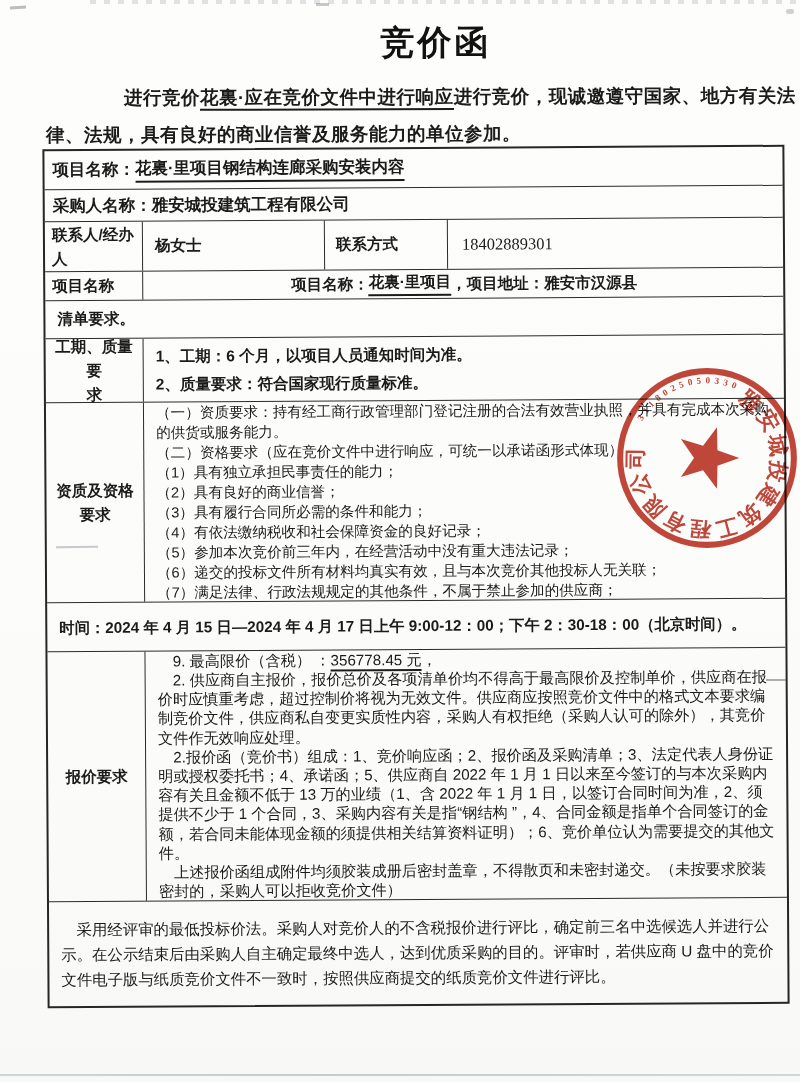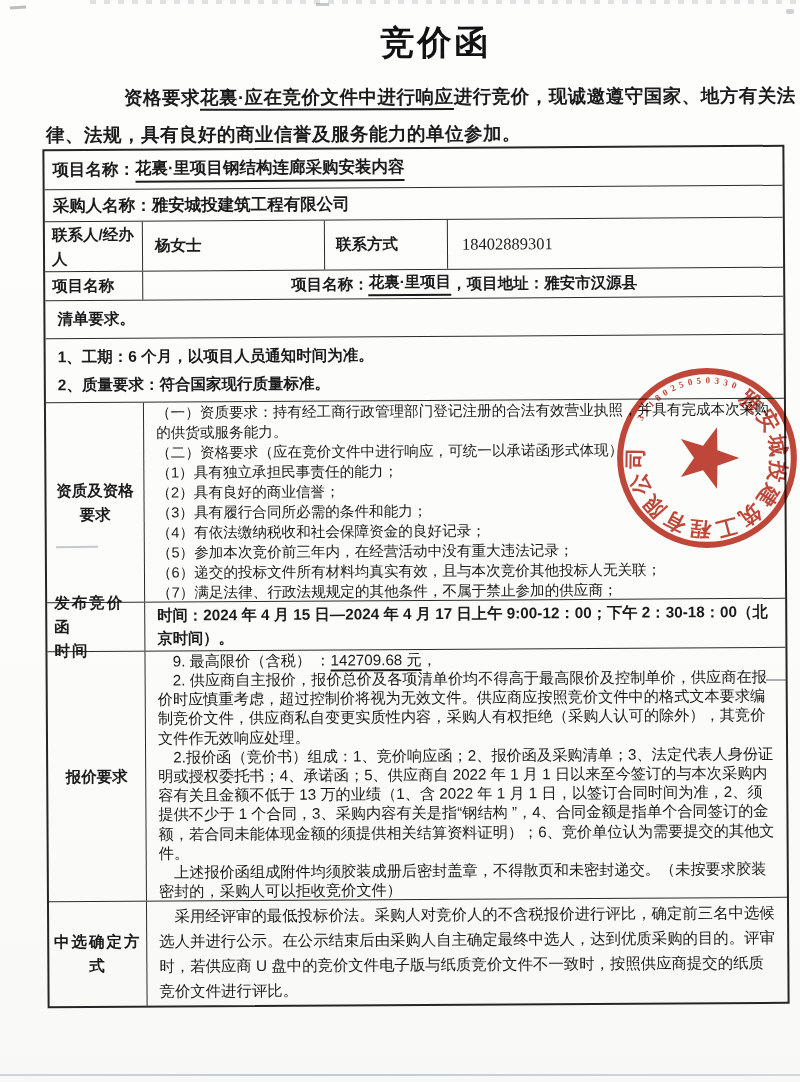--- a/index.html
+++ b/index.html
@@ -88,21 +88,21 @@
   .dash-right{left:766px;top:679px;width:20px;height:2px;background:#5d6166;opacity:.5;}
   .bottom-line{left:0;top:1074px;width:800px;height:2px;background:linear-gradient(90deg,#c6cfd6,#b9c3cc 40%,#c9d2d8);opacity:.85;}
 </style>
 </head>
 <body>
 
 <div class="sheet">
 
   <h1 class="doc-title">竞价函</h1>
 
-  <p class="intro"><span>资格要求</span><span class="u">花裏·应在竞价文件中进行响应</span><span>进行竞价，现诚邀遵守国家、地方有关法律、法规，具有良好的商业信誉及服务能力的单位参加。</span></p>
+  <p class="intro"><span>进行竞价</span><span class="u">花裏·应在竞价文件中进行响应</span><span>进行竞价，现诚邀遵守国家、地方有关法律、法规，具有良好的商业信誉及服务能力的单位参加。</span></p>
 
   <div class="doc-table">
 
     <div class="row r-name">
       <div class="cell full">
         <span>项目名称：</span>
           <span class="u">花裏·里项目钢结构连廊采购安装内容</span>
       </div>
     </div>
 
@@ -125,20 +125,22 @@
           <span class="u">花裏·里项目</span>
           <span>，项目地址：雅安市汉源县</span>
       </div>
     </div>
 
     <div class="row r-scope">
       <div class="cell content">清单要求。</div>
     </div>
 
     <div class="row r-sched">
+      <div class="cell label center">工期、质量要
+求</div>
       <div class="cell content">
         <div>1、工期：6 个月，以项目人员通知时间为准。</div>
         <div>2、质量要求：符合国家现行质量标准。</div>
       </div>
     </div>
 
     <div class="row r-qual">
       <div class="cell label center">资质及资格
 要求</div>
       <div class="cell content">
@@ -148,38 +150,34 @@
         <div>（2）具有良好的商业信誉；</div>
         <div>（3）具有履行合同所必需的条件和能力；</div>
         <div>（4）有依法缴纳税收和社会保障资金的良好记录；</div>
         <div>（5）参加本次竞价前三年内，在经营活动中没有重大违法记录；</div>
         <div>（6）递交的投标文件所有材料均真实有效，且与本次竞价其他投标人无关联；</div>
         <div>（7）满足法律、行政法规规定的其他条件，不属于禁止参加的供应商；</div>
       </div>
     </div>
 
     <div class="row r-time">
-      <div class="cell label ls">发布竞价函
-时间</div>
       <div class="cell content">时间：2024 年 4 月 15 日—2024 年 4 月 17 日上午 9:00-12：00；下午 2：30-18：00（北京时间）。</div>
     </div>
 
     <div class="row r-offer">
       <div class="cell label center">报价要求</div>
       <div class="cell content">
-        <p><span>9. 最高限价（含税） ：</span><span class="u">142709.68 元</span><span>，</span></p>
+        <p><span>9. 最高限价（含税） ：</span><span class="u">356778.45 元</span><span>，</span></p>
         <p>2. 供应商自主报价，报价总价及各项清单价均不得高于最高限价及控制单价，供应商在报价时应慎重考虑，超过控制价将视为无效文件。供应商应按照竞价文件中的格式文本要求编制竞价文件，供应商私自变更实质性内容，采购人有权拒绝（采购人认可的除外），其竞价文件作无效响应处理。</p>
         <p>2.报价函（竞价书）组成：1、竞价响应函；2、报价函及采购清单；3、法定代表人身份证明或授权委托书；4、承诺函；5、供应商自 2022 年 1 月 1 日以来至今签订的与本次采购内容有关且金额不低于 13 万的业绩（1、含 2022 年 1 月 1 日，以签订合同时间为准，2、须提供不少于 1 个合同，3、采购内容有关是指“钢结构 ”，4、合同金额是指单个合同签订的金额，若合同未能体现金额的须提供相关结算资料证明）；6、竞价单位认为需要提交的其他文件。</p>
         <p>上述报价函组成附件均须胶装成册后密封盖章，不得散页和未密封递交。（未按要求胶装密封的，采购人可以拒收竞价文件）</p>
       </div>
     </div>
 
     <div class="row r-select">
-      <div class="cell label center ls">中选确定方
-式</div>
       <div class="cell content">
         <p>采用经评审的最低投标价法。采购人对竞价人的不含税报价进行评比，确定前三名中选候选人并进行公示。在公示结束后由采购人自主确定最终中选人，达到优质采购的目的。评审时，若供应商 U 盘中的竞价文件电子版与纸质竞价文件不一致时，按照供应商提交的纸质竞价文件进行评比。</p>
       </div>
     </div>
 
   </div>
 
   <div class="seal">
     <svg width="202" height="202" viewBox="0 0 200 200">
       <defs>

